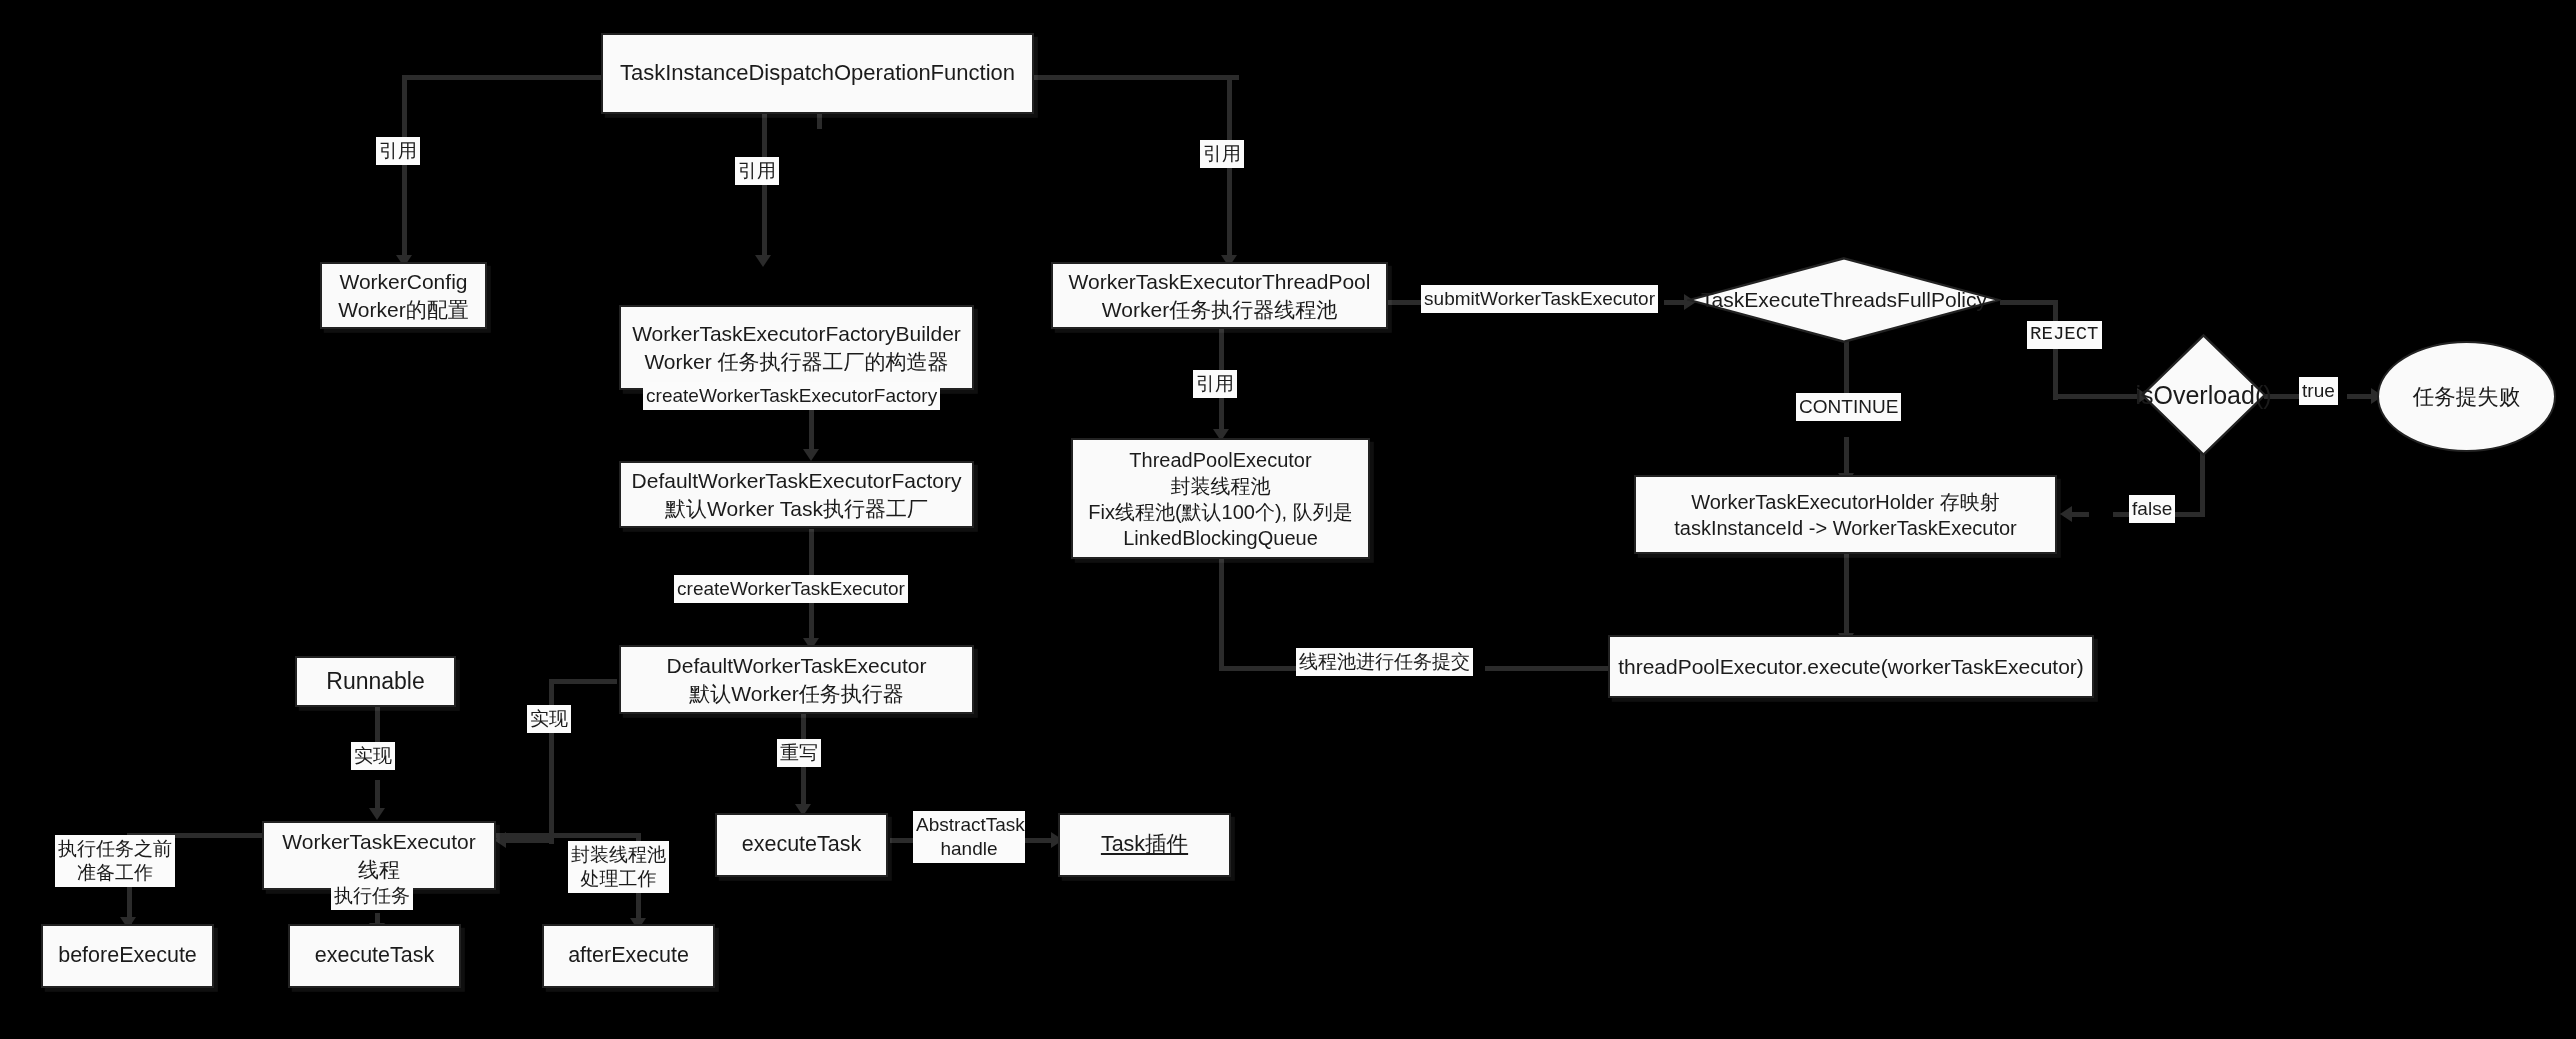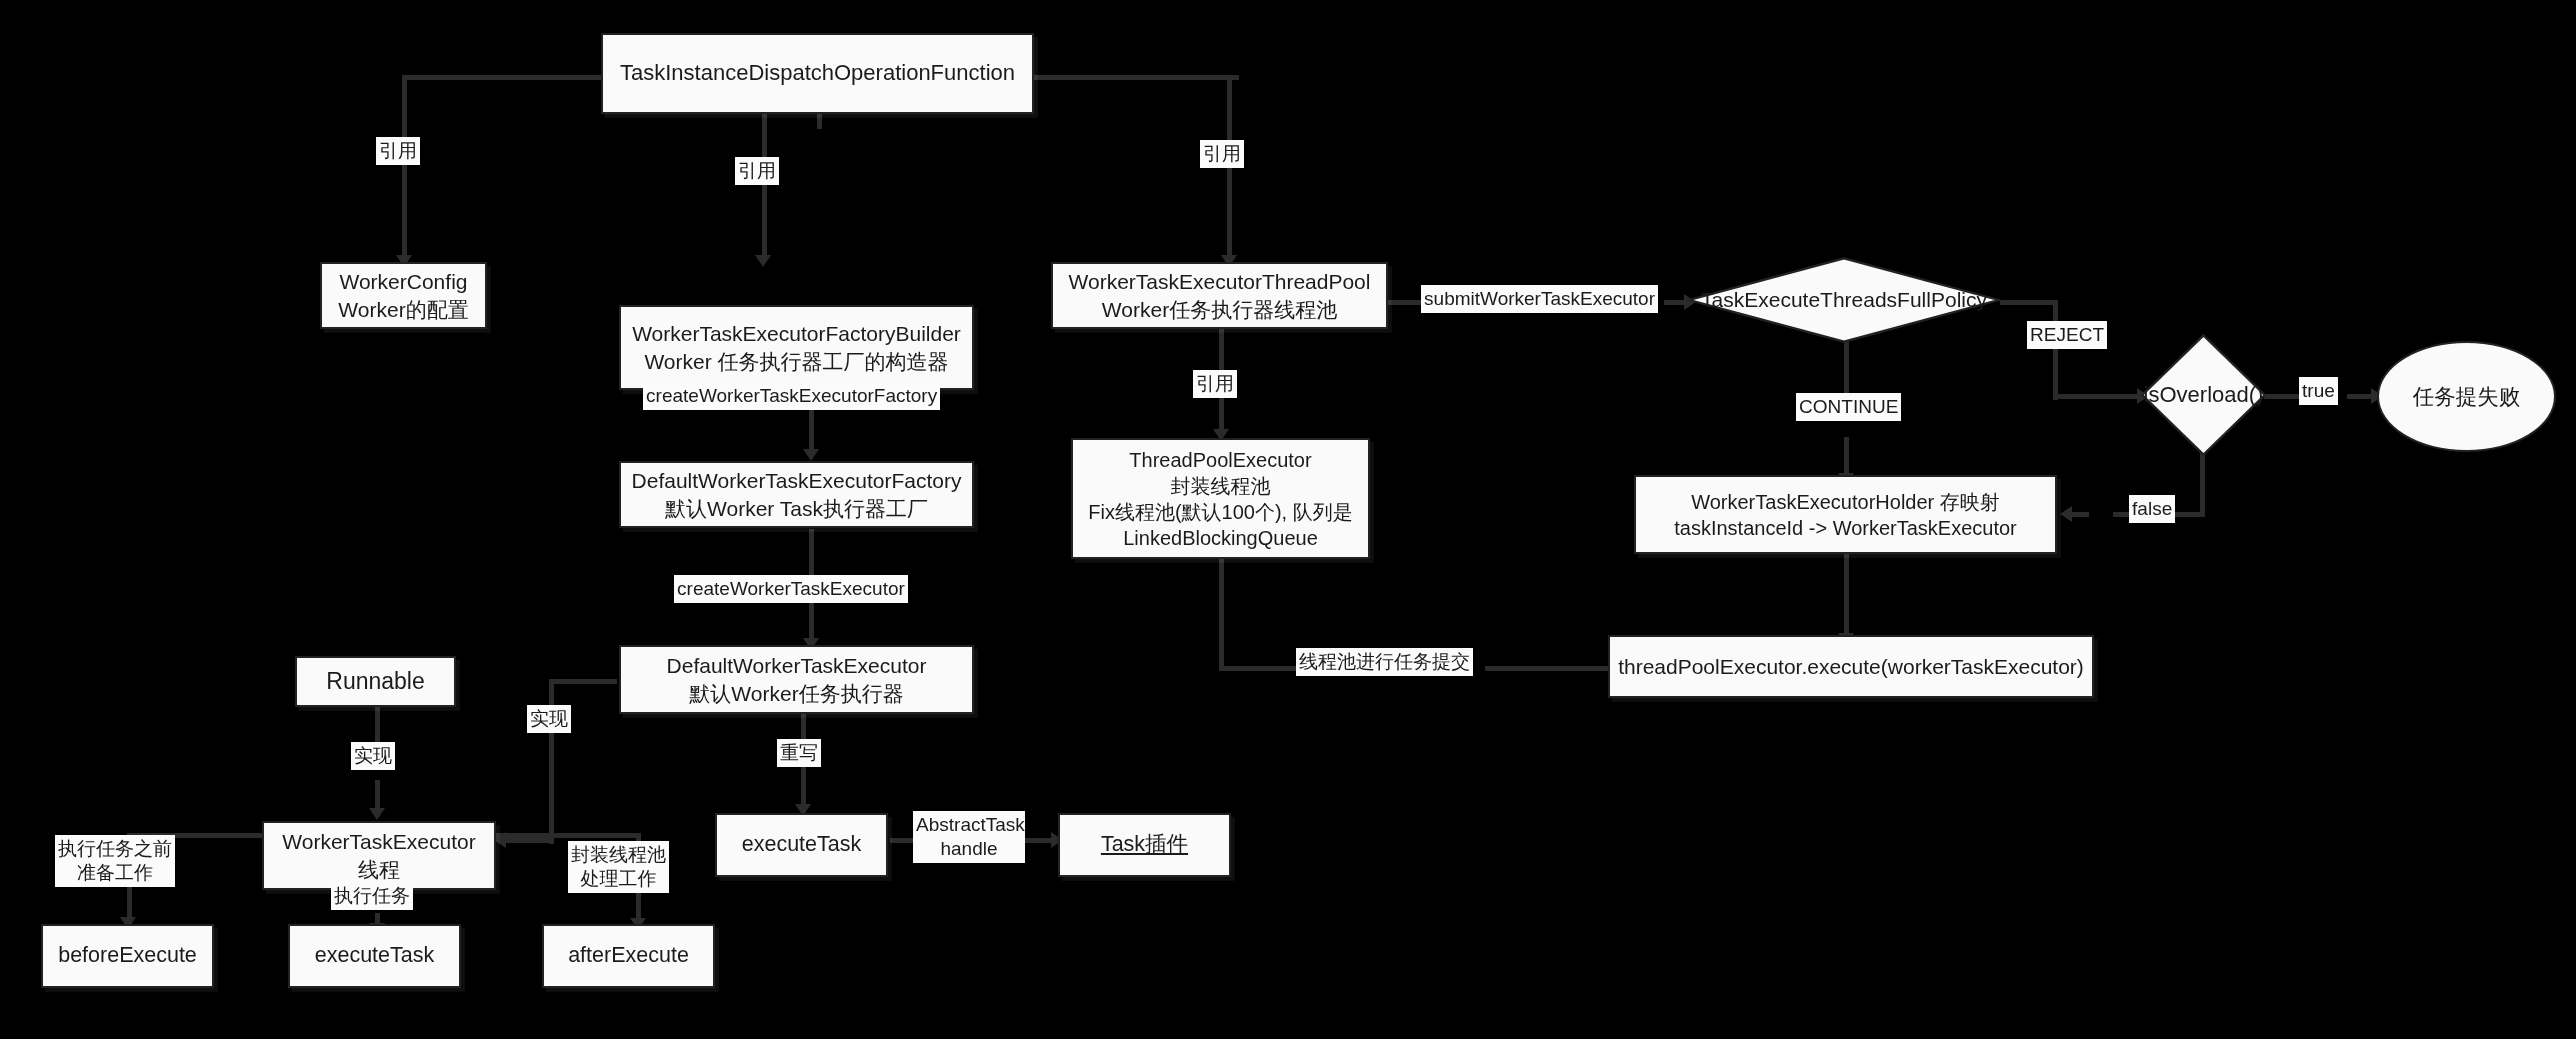--- a/index.html
+++ b/index.html
@@ -241,21 +241,21 @@
     <svg width="314" height="88" viewBox="0 0 410 115">
       <polygon points="205,3 407,57.5 205,112 3,57.5" fill="#fafafa" stroke="#222222" stroke-width="3"></polygon>
     </svg>
     <div class="dlabel">TaskExecuteThreadsFullPolicy</div>
   </div>
 
   <div class="diamond" style="left:2140px; top:333px; width:127px; height:124px;">
     <svg width="127" height="124" viewBox="0 0 166 162">
       <polygon points="83,3 163,81 83,159 3,81" fill="#fafafa" stroke="#222222" stroke-width="3"></polygon>
     </svg>
-    <div class="dlabel" style="font-size:22px;">isOverload()</div>
+    <div class="dlabel" style="font-size:25px;">isOverload()</div>
   </div>
 
   <div class="ellipse" style="left:2377px; top:341px; width:175px; height:107px;">
     <span>任务提失败</span>
   </div>
 
   <div class="elabel" style="left:376px; top:137px;">引用</div>
 
   <div class="elabel" style="left:735px; top:157px;">引用</div>
 
@@ -264,21 +264,21 @@
   <div class="elabel" style="left:643px; top:382px;">createWorkerTaskExecutorFactory</div>
 
   <div class="elabel" style="left:674px; top:575px;">createWorkerTaskExecutor</div>
 
   <div class="elabel" style="left:1193px; top:370px;">引用</div>
 
   <div class="elabel" style="left:1421px; top:285px;">submitWorkerTaskExecutor</div>
 
   <div class="elabel" style="left:1796px; top:393px;">CONTINUE</div>
 
-  <div class="elabel" style="left:2027px; top:321px;">REJECT</div>
+  <div class="elabel" style="left:2027px; top:321px;font-family:Liberation Mono, monospace;">REJECT</div>
 
   <div class="elabel" style="left:2299px; top:377px;">true</div>
 
   <div class="elabel" style="left:2129px; top:495px;">false</div>
 
   <div class="elabel" style="left:1296px; top:648px;">线程池进行任务提交</div>
 
   <div class="elabel" style="left:351px; top:742px;">实现</div>
 
   <div class="elabel" style="left:527px; top:705px;">实现</div>

